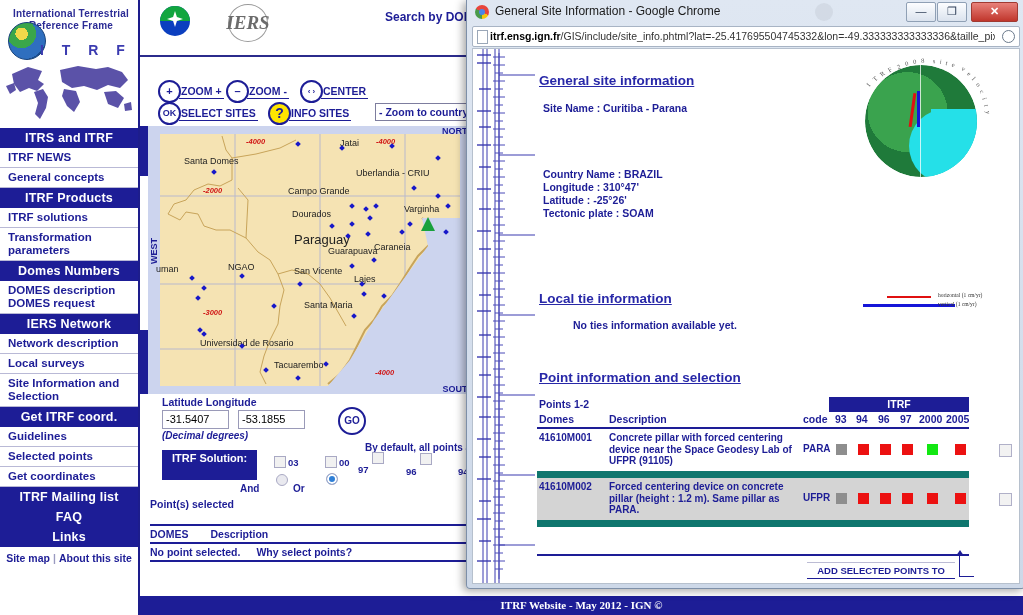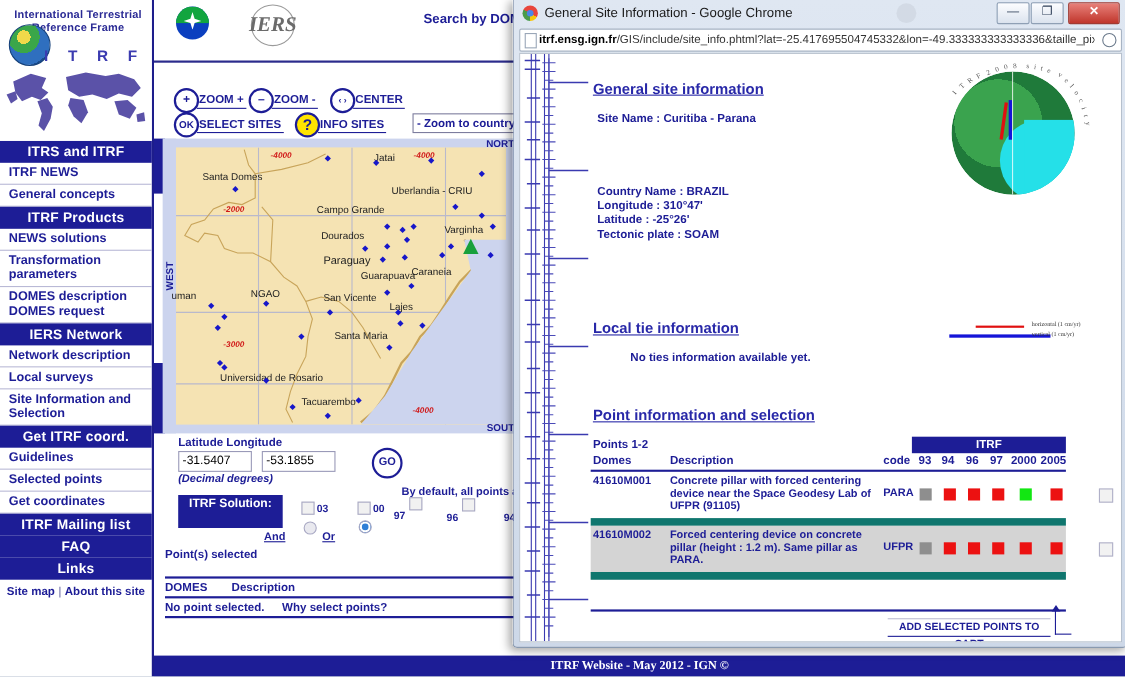--- a/index.html
+++ b/index.html
@@ -75,21 +75,21 @@
   #go-btn{position:absolute;left:188px;top:11px;width:24px;height:24px;border-radius:50%;border:2.5px solid #1d1d96;
      background:#fff;color:#1d1d96;font-size:10px;font-weight:bold;text-align:center;line-height:23px;}
   #decdeg{position:absolute;left:12px;top:34px;font-size:10px;font-weight:bold;font-style:italic;color:#1d1d96;}
   #sol-badge{position:absolute;left:12px;top:54px;width:95px;height:28px;background:#1d1d96;color:#fff;
      font-size:11px;font-weight:bold;text-align:center;line-height:13px;padding-top:2px;}
   #bydefault{position:absolute;left:215px;top:46px;font-size:10px;font-weight:bold;color:#1d1d96;white-space:nowrap;}
   .cbx{position:absolute;width:10px;height:10px;border:1px solid #a9a9c4;background:#f1f1f1;}
   .cbl{position:absolute;font-size:9.5px;font-weight:bold;color:#1d1d96;}
   .rad{position:absolute;width:10px;height:10px;border-radius:50%;border:1px solid #a9a9c4;background:#e9e9ef;}
   .rad.on{background:#2f7fd6;box-shadow:inset 0 0 0 2px #fff;}
-  .rl{position:absolute;font-size:10px;font-weight:bold;color:#1d1d96;text-decoration:underline;}
+  .rl{position:absolute;font-size:10px;font-weight:bold;color:#1d1d96;}
 
   
   #pts-area{position:absolute;left:150px;top:498px;width:330px;height:60px;}
   #pts-title{font-size:10.5px;font-weight:bold;color:#1d1d96;padding-bottom:14px;border-bottom:2px solid #1d1d96;}
   #pts-hdr{font-size:10.5px;font-weight:bold;color:#1d1d96;padding:2px 0 2px 0;border-bottom:2px solid #1d1d96;}
   #pts-hdr .c2{margin-left:22px;}
   #pts-row{font-size:10.5px;font-weight:bold;color:#1d1d96;padding:2px 0 2px 0;border-bottom:2px solid #1d1d96;}
   #pts-row .why{margin-left:16px;}
 
   #footer{position:absolute;left:140px;top:596px;width:883px;height:19px;background:#1d1d96;color:#fff;
@@ -190,22 +190,23 @@
         <path fill="#5b52a8" d="M100 34 L112 33 L120 40 L114 50 L104 46 Z"></path>
         <path fill="#5b52a8" d="M120 46 L127 44 L128 52 L121 53 Z"></path>
       </svg>
     </div>
 
     <div>
       <div class="nav-head">ITRS and ITRF</div>
       <div class="nav-item">ITRF NEWS</div>
       <div class="nav-item">General concepts</div>
       <div class="nav-head">ITRF Products</div>
-      <div class="nav-item">NEWS solutions</div>
+      <div class="nav-item">ITRF solutions</div>
       <div class="nav-item">Transformation parameters</div>
+      <div class="nav-head">Domes Numbers</div>
       <div class="nav-item">DOMES description DOMES request</div>
       <div class="nav-head">IERS Network</div>
       <div class="nav-item">Network description</div>
       <div class="nav-item">Local surveys</div>
       <div class="nav-item">Site Information and Selection</div>
       <div class="nav-head">Get ITRF coord.</div>
       <div class="nav-item">Guidelines</div>
       <div class="nav-item">Selected points</div>
       <div class="nav-item">Get coordinates</div>
       <div class="nav-head">ITRF Mailing list</div>
@@ -276,21 +277,21 @@
       <div class="gridnum" style="left:43px;top:52px;">-2000</div>
       <div class="gridnum" style="left:43px;top:174px;">-3000</div>
       <div class="gridnum" style="left:215px;top:234px;">-4000</div>
 
       <div class="mapword" style="left:24px;top:22px;">Santa Domes</div>
       <div class="mapword" style="left:180px;top:4px;">Jatai</div>
       <div class="mapword" style="left:196px;top:34px;">Uberlandia - CRIU</div>
       <div class="mapword" style="left:128px;top:52px;">Campo Grande</div>
       <div class="mapword" style="left:132px;top:75px;">Dourados</div>
       <div class="mapword" style="left:244px;top:70px;">Varginha</div>
-      <div class="mapword" style="left:86px;top:98px;font-size:10px;padding-left:48px;">Paraguay</div>
+      <div class="mapword" style="left:86px;top:98px;font-size:13px;padding-left:48px;">Paraguay</div>
       <div class="mapword" style="left:168px;top:112px;">Guarapuava</div>
       <div class="mapword" style="left:214px;top:108px;">Caraneia</div>
       <div class="mapword" style="left:68px;top:128px;">NGAO</div>
       <div class="mapword" style="left:-4px;top:130px;">uman</div>
       <div class="mapword" style="left:134px;top:132px;">San Vicente</div>
       <div class="mapword" style="left:194px;top:140px;">Lajes</div>
       <div class="mapword" style="left:144px;top:166px;">Santa Maria</div>
       <div class="mapword" style="left:40px;top:204px;">Universidad de Rosario</div>
       <div class="mapword" style="left:114px;top:226px;">Tacuarembo</div>
 

